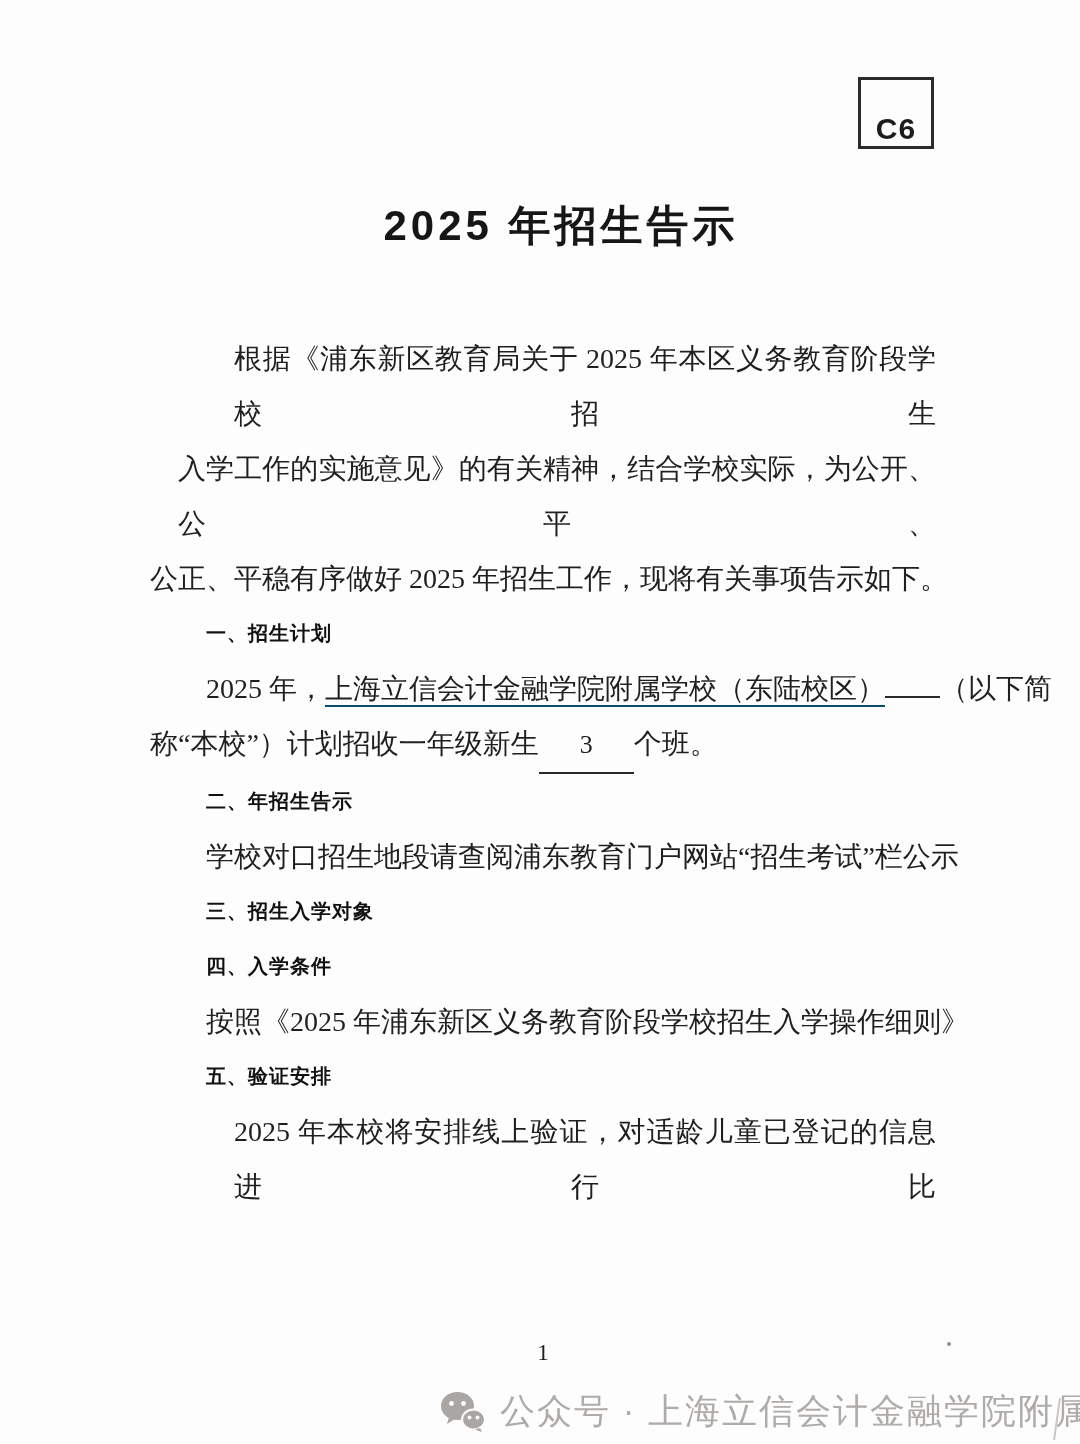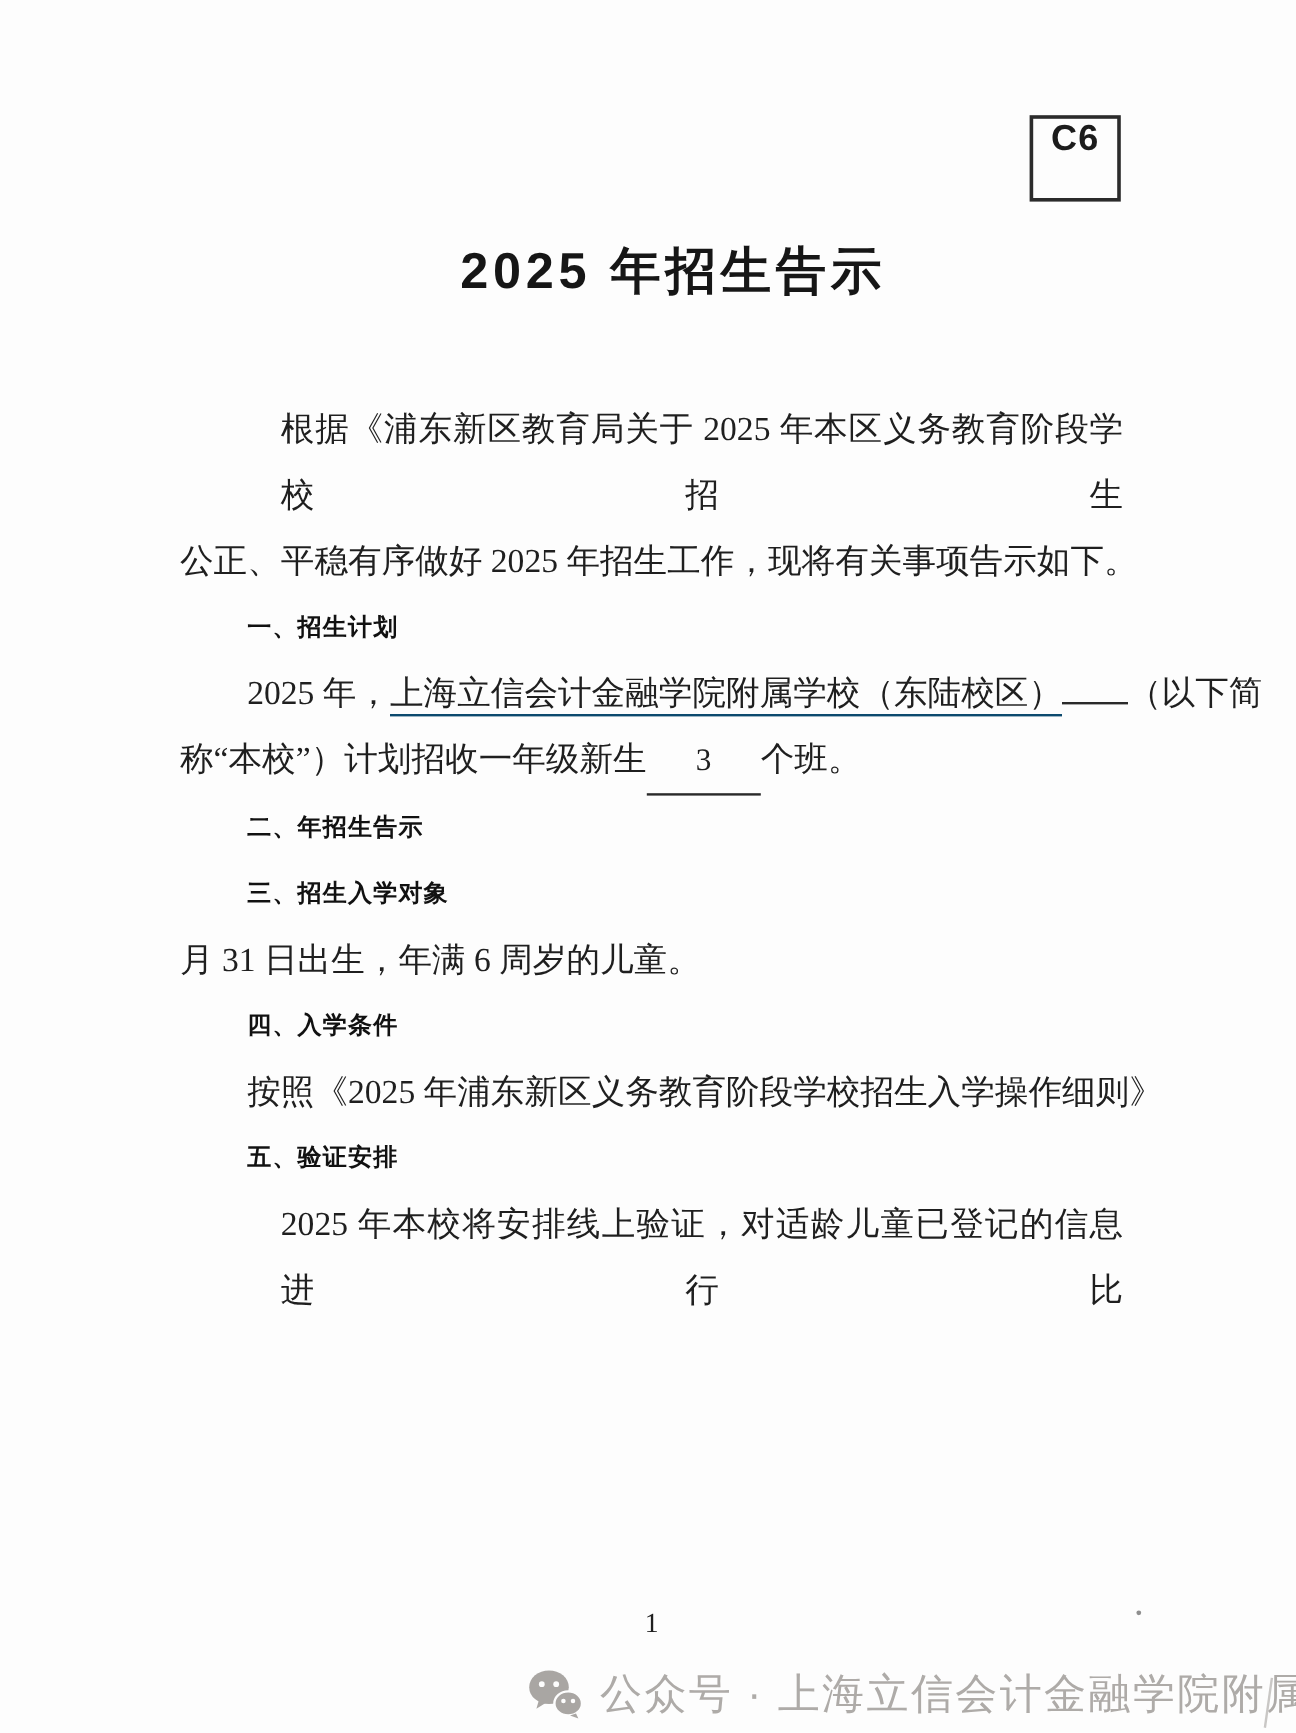--- a/index.html
+++ b/index.html
@@ -8,24 +8,24 @@
     width: 1080px;
     height: 1444px;
     background: #fdfdfd;
     font-family: "Liberation Serif", serif;
     color: #222222;
     overflow: hidden;
   }
   
   .corner-box {
     position: absolute;
-    top: 96px; left: 858px;
+    top: 77px; left: 858px;
     width: 76px; height: 72px;
     border: 3px solid #2b2b2b;
-    display: flex; align-items: flex-start; justify-content: center;
+    display: flex; align-items: flex-end; justify-content: center;
     font-family: "Liberation Sans", sans-serif;
     font-weight: bold; font-size: 30px; color: #1c1c1c;
     letter-spacing: 1px;
     box-sizing: border-box;
   }
   
   .doc-title {
     position: absolute;
     top: 198px; left: 0; width: 100%;
     text-align: center;
@@ -111,30 +111,31 @@
 
   <div class="corner-box">
     <span>C6</span>
   </div>
 
   <div class="doc-title">2025 年招生告示</div>
 
   <div class="body-block">
 
     <div class="line indent full">根据《浦东新区教育局关于 2025 年本区义务教育阶段学校招生</div>
+    <div class="line full">入学工作的实施意见》的有关精神，结合学校实际，为公开、公平、</div>
     <div class="line">公正、平稳有序做好 2025 年招生工作，现将有关事项告示如下。</div>
 
     <div class="heading">一、招生计划</div>
     <div class="line indent"><span>2025 年，</span><span class="u">上海立信会计金融学院附属学校（东陆校区）</span><span class="blank-underline blank-short"></span><span>（以下简</span></div>
     <div class="line"><span>称“本校”）计划招收一年级新生</span><span class="fill-value">3</span><span>个班。</span></div>
 
     <div class="heading">二、年招生告示</div>
+    <div class="line indent">学校对口招生地段请查阅浦东教育门户网站“招生考试”栏公示</div>
 
     <div class="heading">三、招生入学对象</div>
-    <div class="line">月 31 日出生，年满 6 周岁的儿童。</div>
 
     <div class="heading">四、入学条件</div>
     <div class="line indent">按照《2025 年浦东新区义务教育阶段学校招生入学操作细则》</div>
 
     <div class="heading">五、验证安排</div>
     <div class="line indent full">2025 年本校将安排线上验证，对适龄儿童已登记的信息进行比</div>
 
   </div>
 
   <div class="page-number">1</div>

